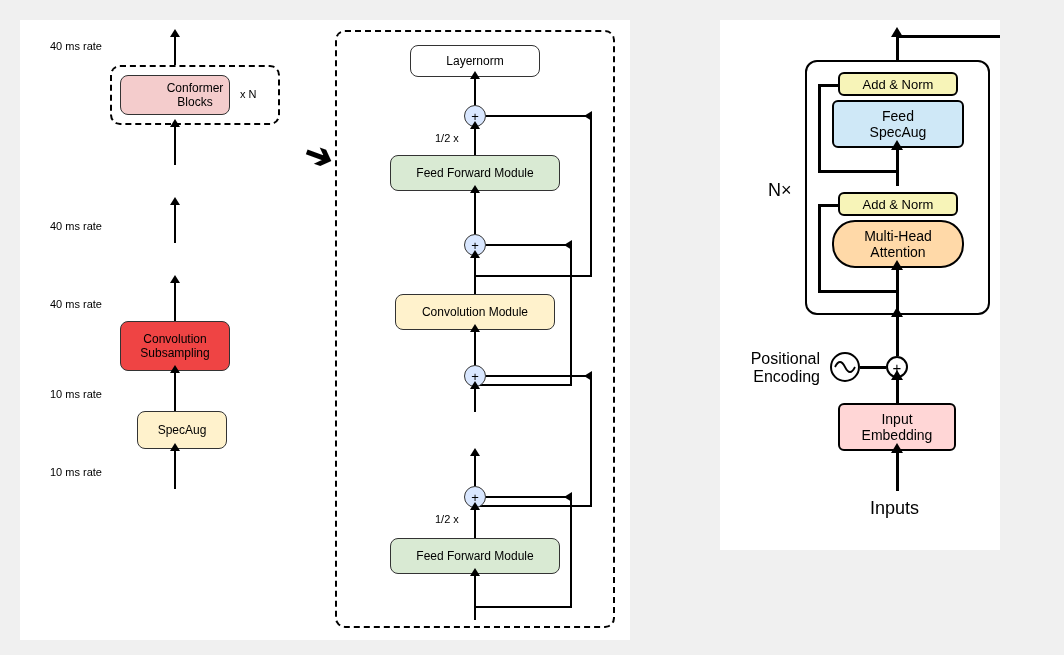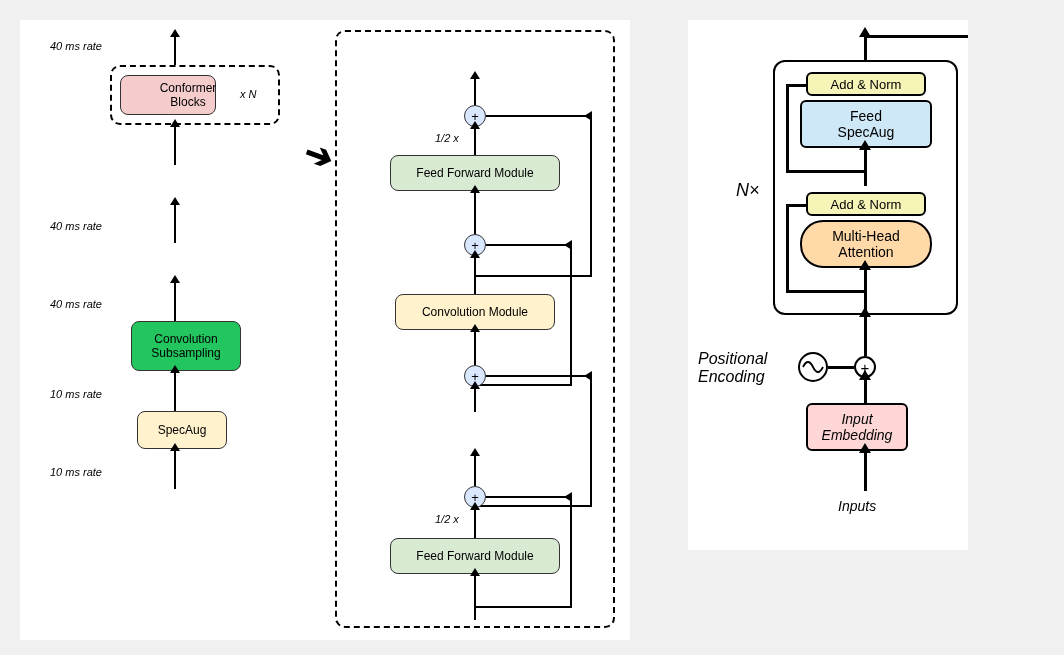--- a/index.html
+++ b/index.html
@@ -17,40 +17,40 @@
   .panel-left {
     position: absolute;
     left: 20px;
     top: 20px;
     width: 610px;
     height: 620px;
     background: #fff;
   }
   .panel-right {
     position: absolute;
-    left: 688px;
+    left: 720px;
     top: 20px;
     width: 280px;
     height: 530px;
     background: #fff;
   }
   .box {
     position: absolute;
     border-radius: 8px;
     border: 1px solid #333;
     display: flex;
     align-items: center;
     justify-content: center;
     text-align: center;
     padding: 4px;
     font-size: 12px;
   }
   .green { background: #d9ead3; }
   .yellow { background: #fff2cc; }
-  .purple { background: #22c55e; margin-left: 11px; }
+  .purple { background: #ef4444; }
   .red   { background: #f4cccc; }
   .white { background: #fff; }
   .blue-circle {
     position: absolute;
     width: 22px;
     height: 22px;
     border-radius: 50%;
     background: #d9e7ff;
     border: 1px solid #333;
     display: flex;
@@ -60,21 +60,20 @@
   }
   .dashed {
     position: absolute;
     border: 2px dashed #000;
     border-radius: 10px;
     background: transparent;
   }
   .label {
     position: absolute;
     font-size: 11px;
-    font-style: italic;
   }
   
   .v-arrow {
     position: absolute;
     width: 2px;
     background: #000;
   }
   .v-arrow::before {
     content: "";
     position: absolute;
@@ -164,21 +163,21 @@
 
 <div class="canvas">
 
   <div class="panel-left">
 
     <div class="label" style="left:30px; top:20px;">40 ms rate</div>
 
     <div class="v-arrow" style="left:154px; top:15px; height:30px;"></div>
 
     <div class="dashed" style="left:90px; top:45px; width:170px; height:60px;"></div>
-    <div class="box red" style="left:100px; top:55px; width:96px; height:40px;padding-left:44px;">Conformer Blocks</div>
+    <div class="box red" style="left:100px; top:55px; width:110px; height:40px;padding-left:44px;">Conformer Blocks</div>
     <div class="label" style="left:220px; top:68px;">x N</div>
 
     <div class="v-arrow" style="left:154px; top:105px; height:40px;"></div>
 
 
     <div class="label" style="left:30px; top:200px;">40 ms rate</div>
     <div class="v-arrow" style="left:154px; top:183px; height:40px;"></div>
 
 
     <div class="label" style="left:30px; top:278px;">40 ms rate</div>
@@ -191,20 +190,21 @@
 
     <div class="box yellow" style="left:110px; top:391px; width:90px; height:38px;margin-left:7px;">SpecAug</div>
 
     <div class="label" style="left:30px; top:446px;">10 ms rate</div>
     <div class="v-arrow" style="left:154px; top:429px; height:40px;"></div>
 
     <div class="diag-arrow" style="left:285px; top:115px;">➔</div>
 
     <div class="dashed" style="left:315px; top:10px; width:280px; height:598px;"></div>
 
+    <div class="box white" style="left:390px; top:25px; width:130px; height:32px;">Layernorm</div>
     <div class="v-arrow" style="left:454px; top:57px; height:28px;"></div>
 
     <div class="blue-circle" style="left:444px; top:85px;">+</div>
 
     <div class="h-line arrow-left-cap" style="left:466px; top:95px; width:104px;"></div>
     <div class="v-line" style="left:570px; top:95px; height:160px;"></div>
     <div class="h-line" style="left:456px; top:255px; width:116px;"></div>
 
     <div class="label" style="left:415px; top:112px;">1/2 x</div>
     <div class="v-arrow" style="left:454px; top:107px; height:28px;"></div>
@@ -267,34 +267,34 @@
     <div class="thick-h" style="left:98px; top:150px; width:80px;"></div>
     <div class="thick-v" style="left:98px; top:64px; height:88px;"></div>
     <div class="thick-h" style="left:98px; top:64px; width:20px;"></div>
 
     <div class="thick-h" style="left:98px; top:270px; width:80px;"></div>
     <div class="thick-v" style="left:98px; top:184px; height:88px;"></div>
     <div class="thick-h" style="left:98px; top:184px; width:20px;"></div>
 
     <div class="label" style="left:48px; top:160px; font-size:18px;">N×</div>
 
-    <div class="label" style="left:10px; top:330px; font-size:16px; white-space:pre; width:90px;">Positional
+    <div class="label" style="left:10px; top:330px; font-size:16px; white-space:pre; text-align:right; width:90px;">Positional
 Encoding</div>
     <div class="circ" style="left:110px; top:332px; width:30px; height:30px;">
       <svg width="22" height="14" viewBox="0 0 22 14">
           <path d="M1 7 Q6 -3 11 7 T21 7" stroke="#000" stroke-width="1.8" fill="none"></path>
         </svg>
     </div>
     <div class="thick-h" style="left:140px; top:346px; width:26px;"></div>
 
     <div class="circ" style="left:166px; top:336px; width:22px; height:22px; font-size:15px;">+</div>
 
     <div class="thick-v up" style="left:176px; top:295px; height:41px;"></div>
     <div class="thick-v up" style="left:176px; top:358px; height:25px;"></div>
 
-    <div class="rbox r-pink" style="left:118px; top:383px; width:102px; height:48px; white-space:pre;font-style:italic;">Input
+    <div class="rbox r-pink" style="left:118px; top:383px; width:118px; height:48px; white-space:pre;">Input
 Embedding</div>
 
     <div class="thick-v up" style="left:176px; top:431px; height:40px;"></div>
-    <div class="label" style="left:150px; top:478px; font-size:14px;">Inputs</div>
+    <div class="label" style="left:150px; top:478px; font-size:18px;">Inputs</div>
   </div>
 
 </div>
 
 </body></html>

